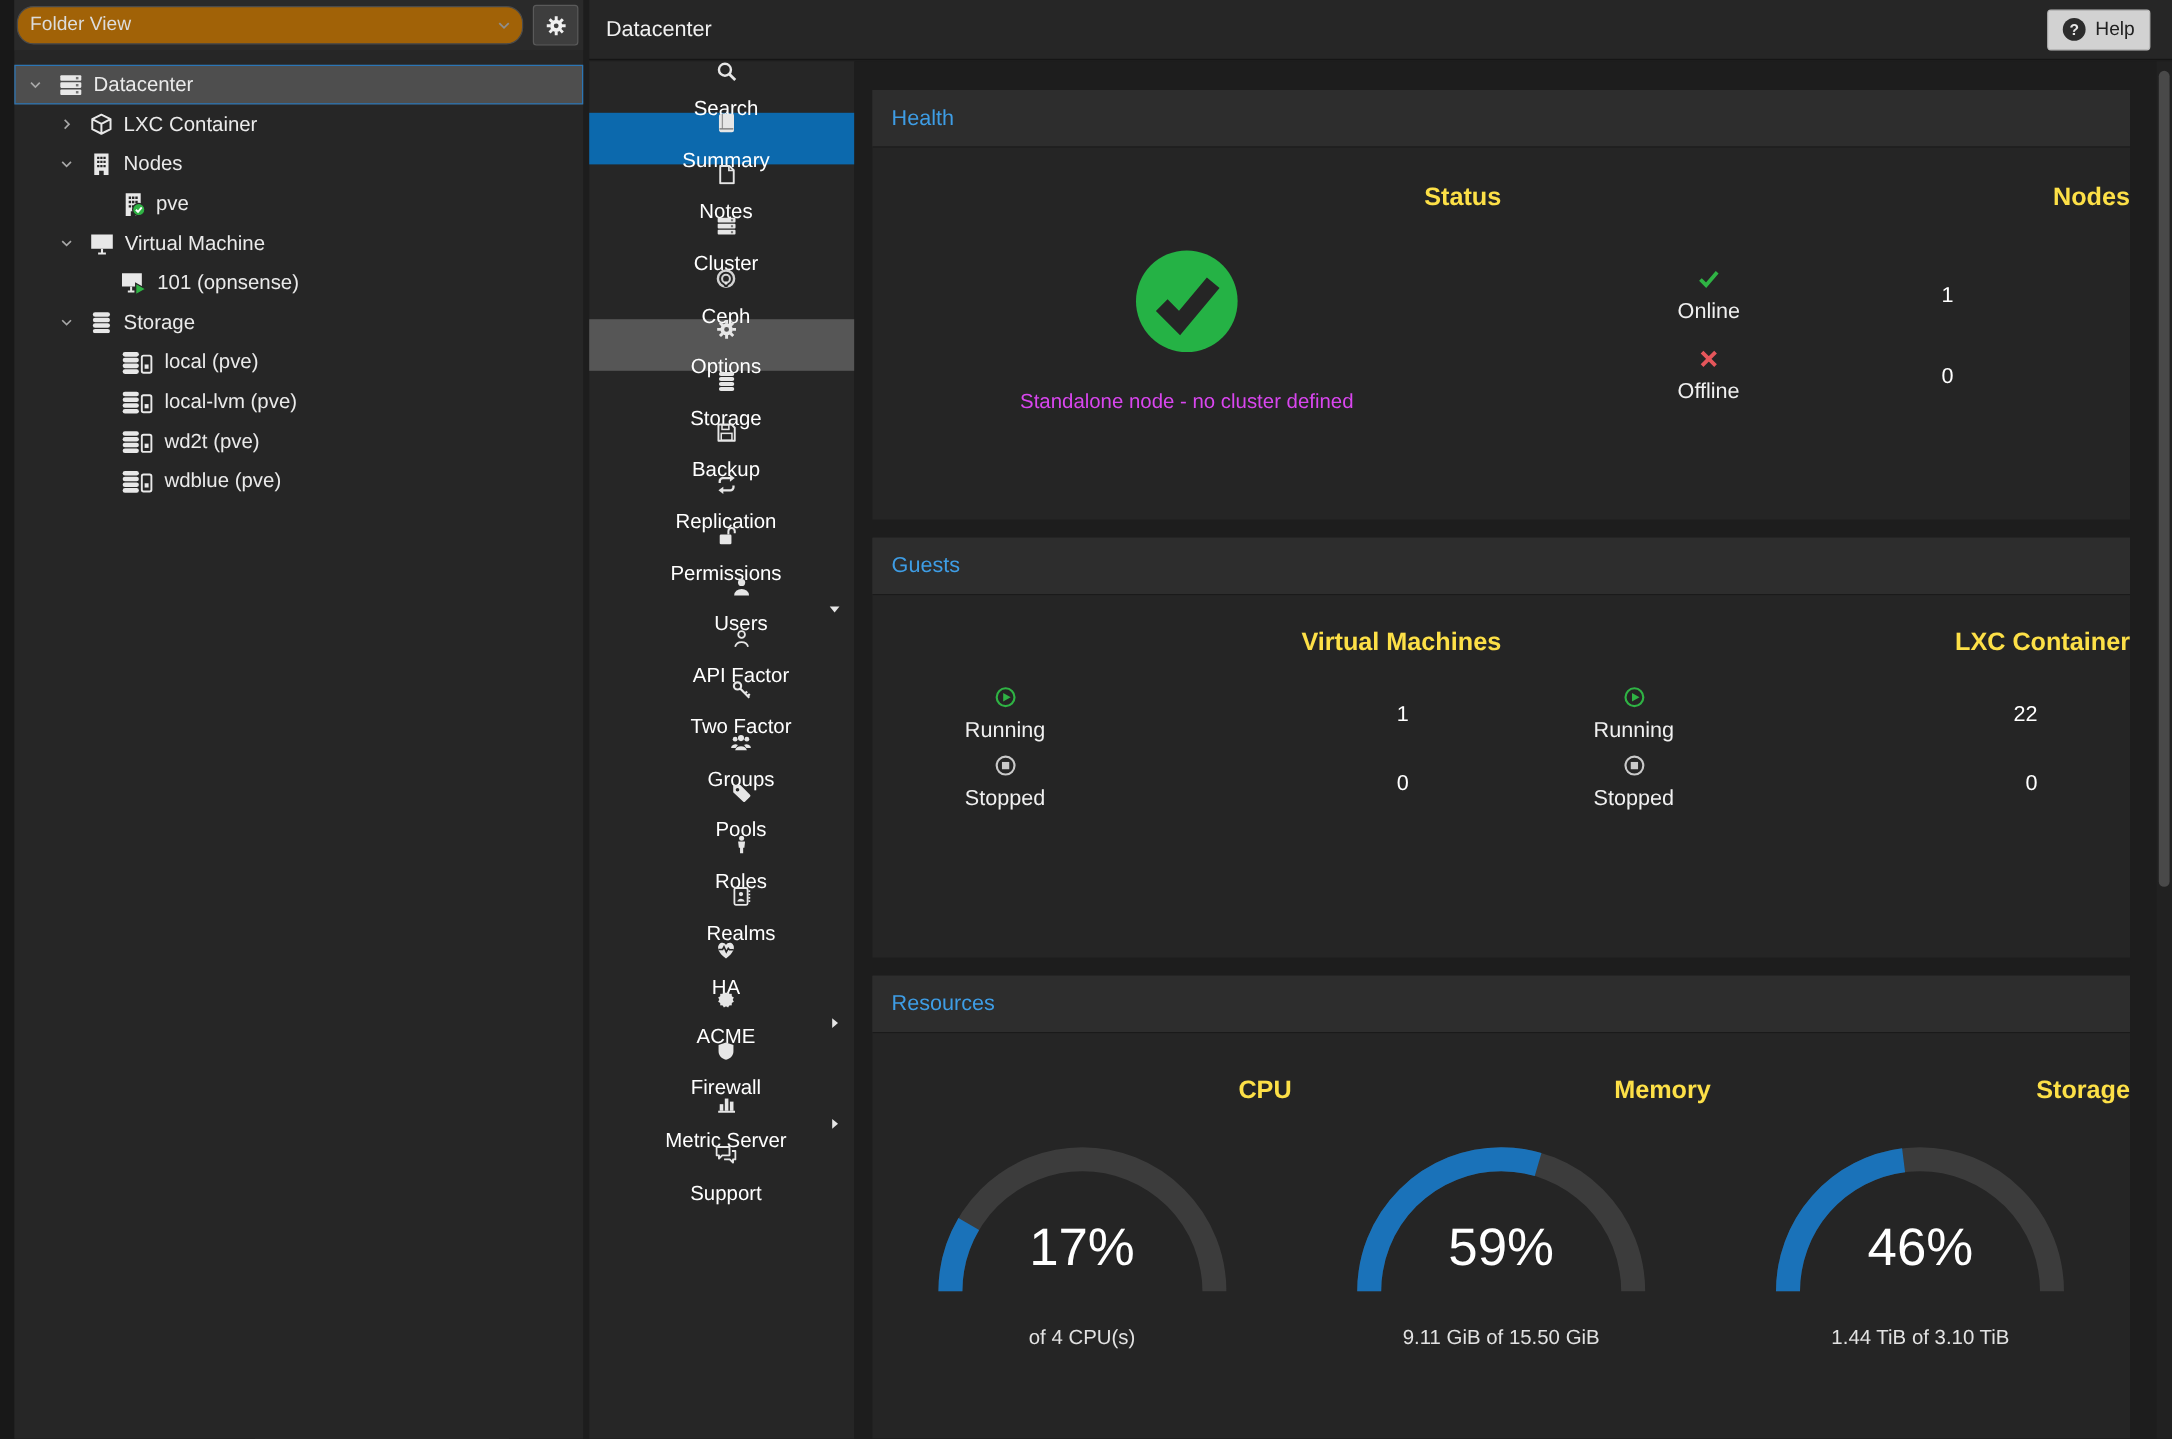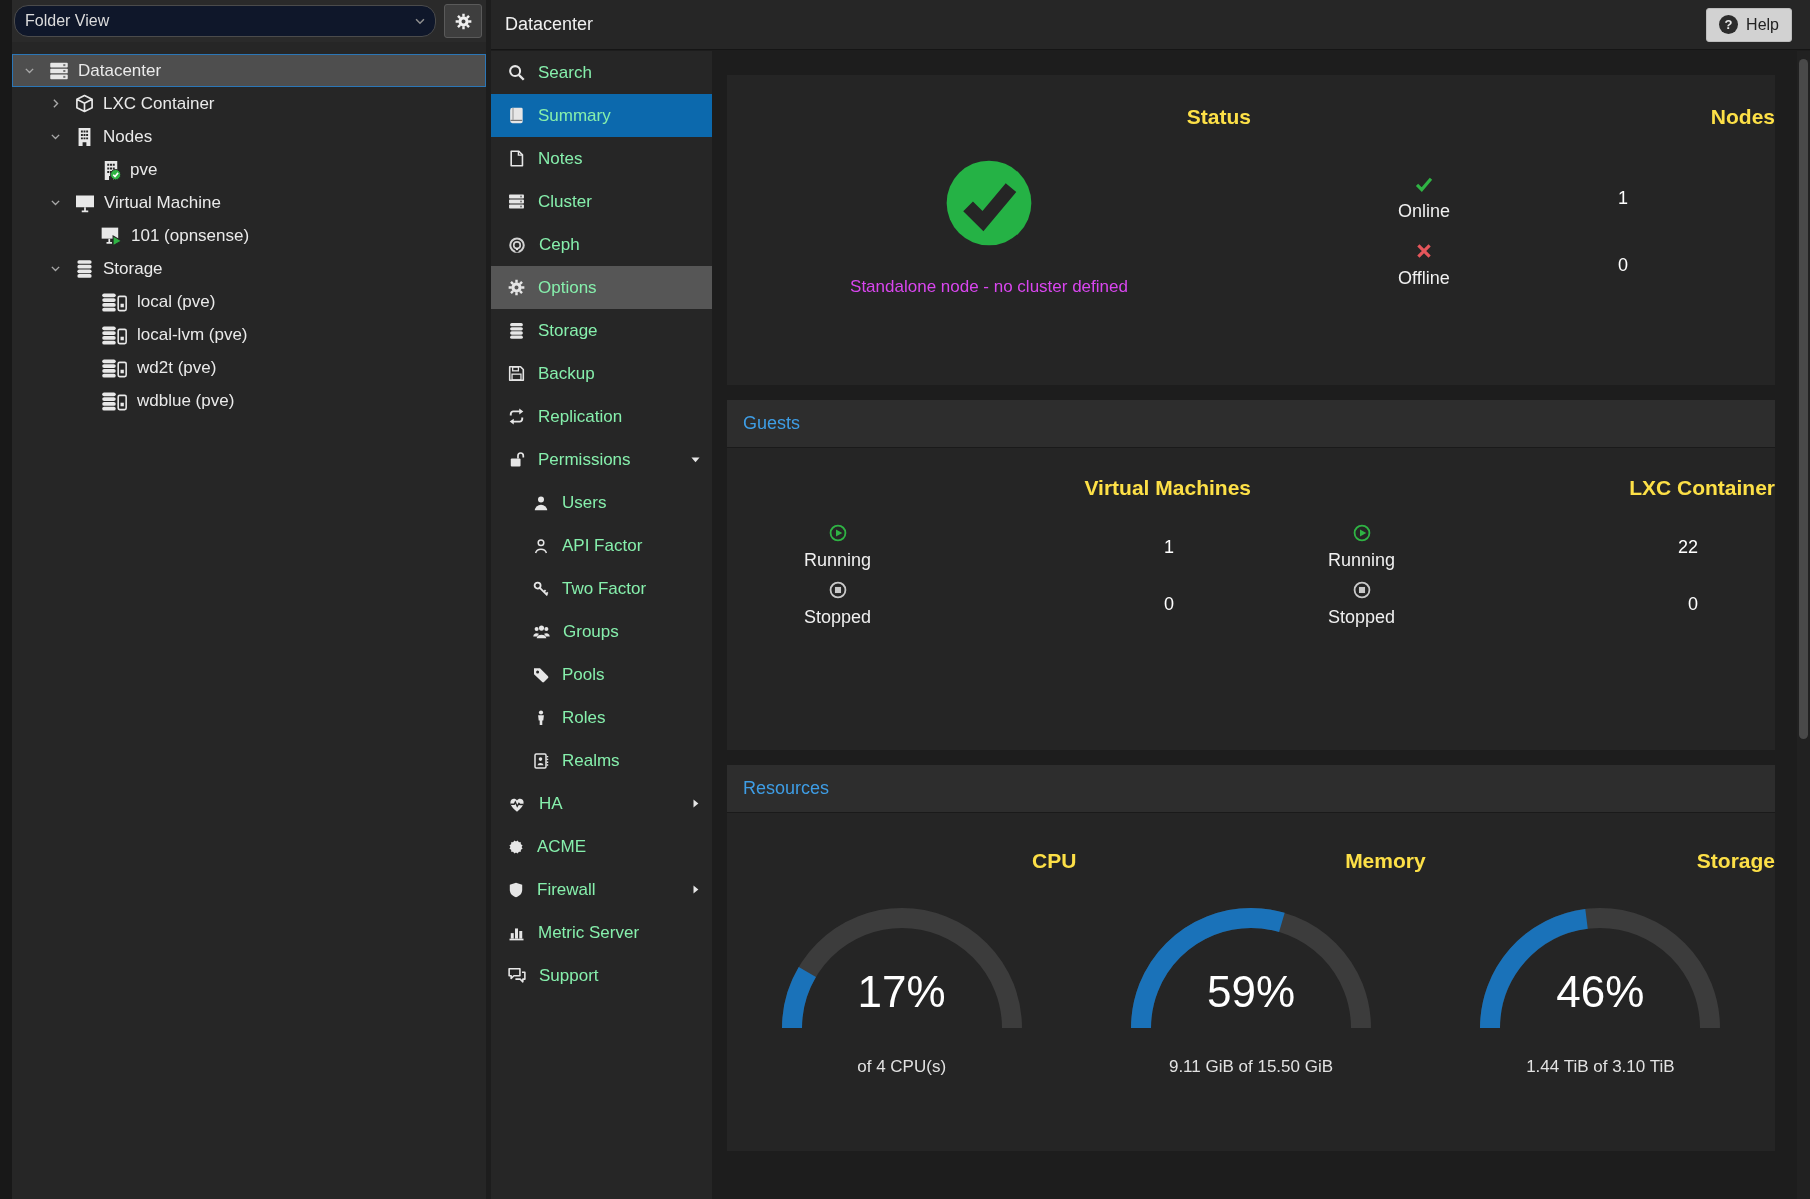--- a/index.html
+++ b/index.html
@@ -11,21 +11,21 @@
   }
   .ic{display:inline-block;vertical-align:middle;flex:none;}
 
   
   .left-edge{position:absolute;left:0;top:0;width:12px;height:100%;background:#181818;}
 
   
   .sidebar{position:absolute;left:12px;top:0;width:474px;height:100%;background:#262626;}
   .side-toolbar{height:42px;background:#2a2a2a;display:flex;align-items:center;padding:0 4px 0 2px;gap:8px;}
   .combo{
-    flex:1;height:30px;background:#0f172a;border:1px solid #4b4b4b;border-radius:14px;
+    flex:1;height:30px;background:#a16207;border:1px solid #4b4b4b;border-radius:14px;
     display:flex;align-items:center;justify-content:space-between;padding:0 8px 0 10px;
     font-size:16px;color:#dcdcdc;cursor:pointer;
   }
   .combo .ic{color:#8f8f8f;}
   .gear-btn{
     width:36px;height:32px;background:#3e3e3e;border:1px solid #5a5a5a;border-radius:3px;
     display:flex;align-items:center;justify-content:center;color:#f0f0f0;cursor:pointer;
   }
   .tree{padding-top:12px;}
   .tree-row{
@@ -53,21 +53,21 @@
   }
   .help-q{
     width:19px;height:19px;border-radius:50%;background:#2c2c2c;color:#e8e8e8;
     display:flex;align-items:center;justify-content:center;font-size:13px;font-weight:bold;
   }
 
   
   .navcol{position:absolute;left:491px;top:51px;width:221px;bottom:0;background:#262626;}
   .nav-item{
     height:43px;display:flex;align-items:center;gap:13px;padding:0 10px 0 17px;
-    font-size:17px;color:#86efac;cursor:pointer;box-sizing:border-box;
+    font-size:17px;color:#ffffff;cursor:pointer;box-sizing:border-box;flex-direction:column;
   }
   .nav-item .ic{color:#e6e6e6;}
   .nav-item.indent{padding-left:42px;}
   .nav-item.selected{background:#0c69ad;}
   .nav-item.highlighted{background:#565656;align-items:center;}
   .nav-caret{margin-left:auto;color:#cfcfcf;}
 
   
   .content{position:absolute;left:712px;top:51px;right:0;bottom:0;background:#1d1d1d;overflow:hidden;}
   .card{margin:0 35px 15px 15px;background:#252525;}
@@ -567,20 +567,23 @@
     <svg class="ic" width="18" height="18">
         <use href="#i-comments"></use>
       </svg>
     <span>Support</span>
   </div>
 </div>
 
 <div class="content">
 
   <section class="card">
+    <div class="card-header">
+      <span>Health</span>
+    </div>
     <div class="card-body health-body cols2">
       <div>
         <h3 class="colhead">Status</h3>
         <div class="status-icon-wrap">
           <svg class="ic" width="88" height="88">
               <use href="#i-status-ok"></use>
             </svg>
         </div>
         <div class="status-msg">Standalone node - no cluster defined</div>
       </div>

